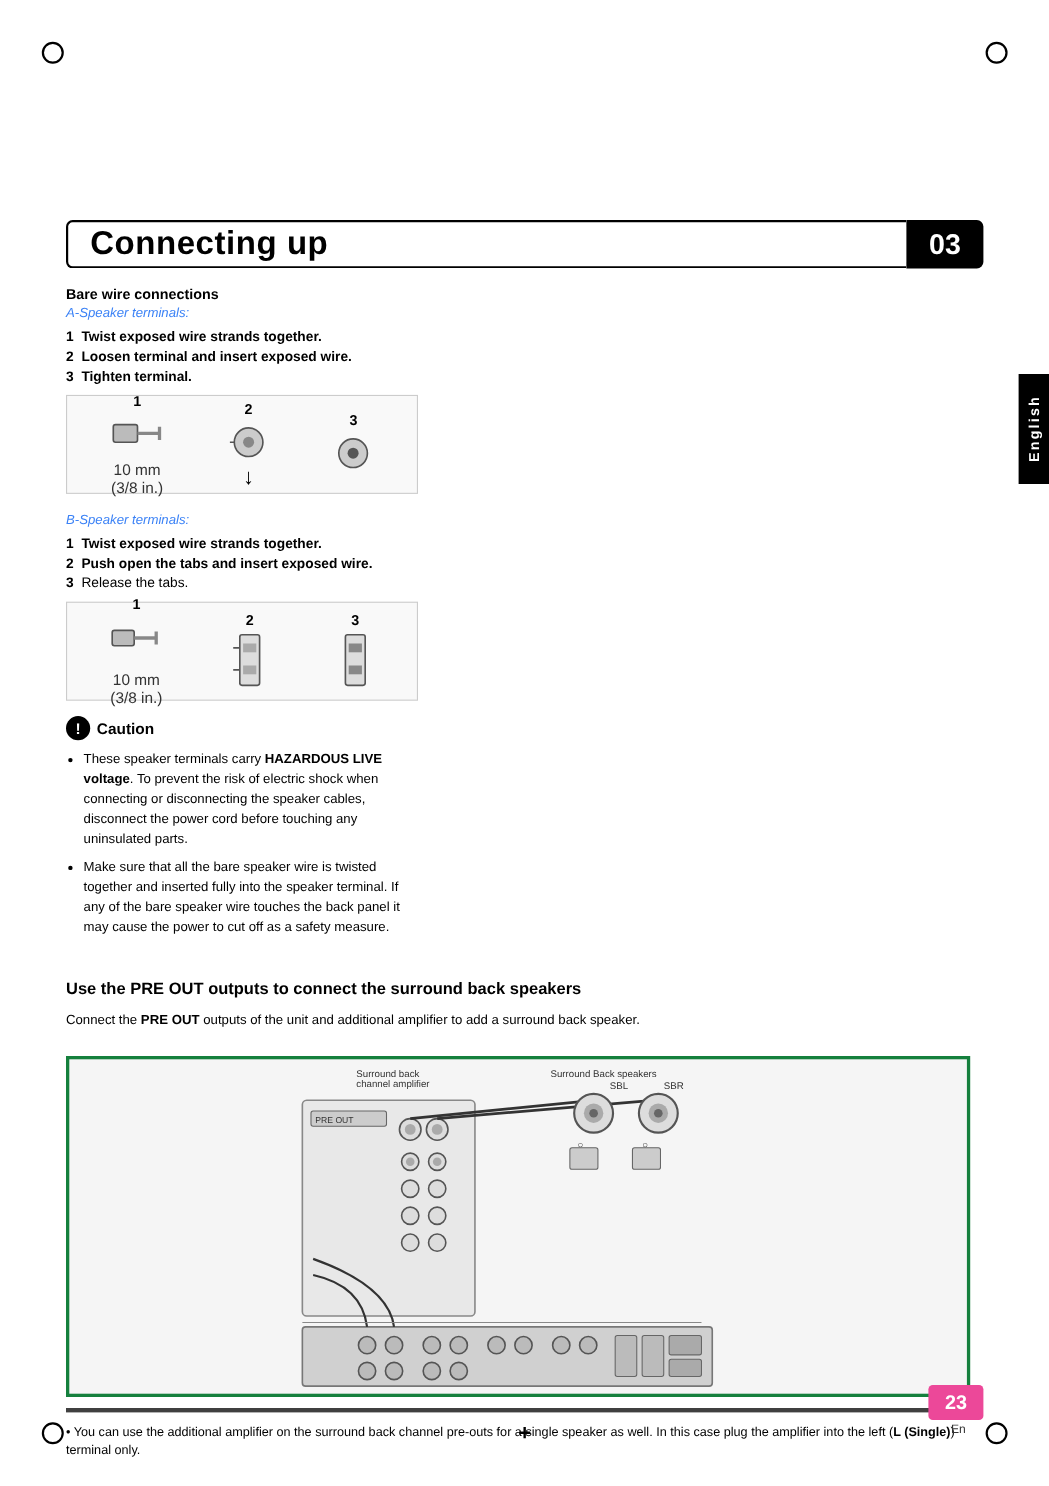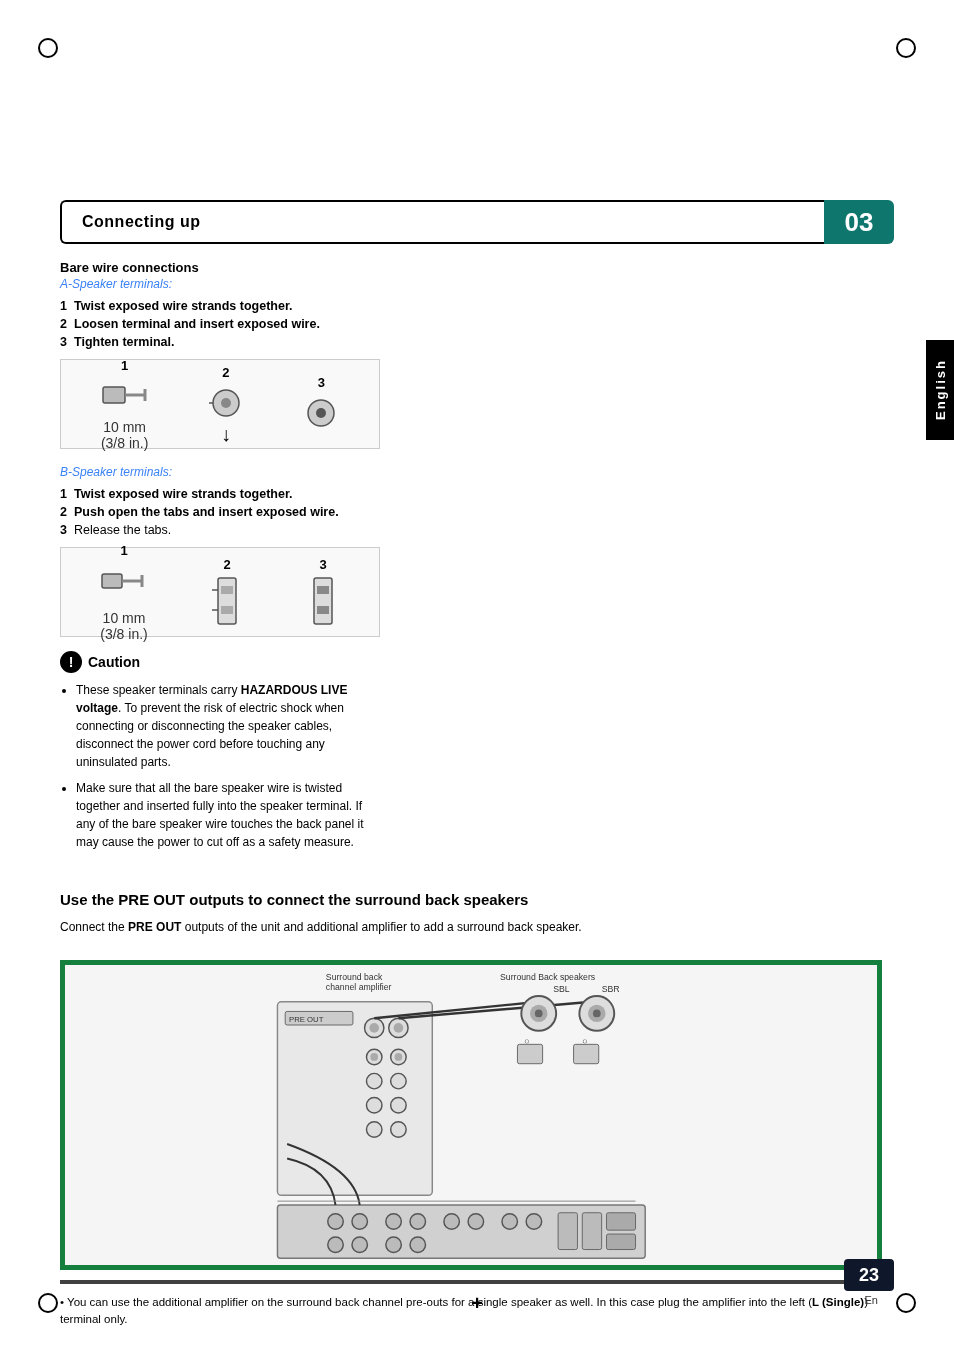--- a/index.html
+++ b/index.html
@@ -41,28 +41,28 @@
       border: 2px solid #000;
       border-right: none;
       border-radius: 6px 0 0 6px;
       display: flex;
       align-items: center;
       padding-left: 20px;
       background: #fff;
     }
 
     .header-title {
-      font-size: 16px;
+      font-size: 30px;
       font-weight: bold;
       letter-spacing: 0.5px;
     }
 
     .header-number {
       width: 70px;
-      background: #0f766e;
+      background: #000000;
       color: #fff;
       font-size: 26px;
       font-weight: bold;
       display: flex;
       align-items: center;
       justify-content: center;
       border-radius: 0 6px 6px 0;
     }
 
     
@@ -223,21 +223,21 @@
     }
 
     .right-section-text {
       font-size: 12px;
       line-height: 1.5;
       margin-bottom: 24px;
     }
 
     
     .speaker-diagram {
-      border: 5px solid #15803d;
+      border: 3px solid #15803d;
       background: #f5f5f5;
       width: 100%;
       height: 310px;
       position: relative;
       overflow: hidden;
     }
 
     .speaker-diagram svg {
       width: 100%;
       height: 100%;
@@ -251,21 +251,21 @@
       padding-top: 10px;
     }
 
     
     .page-badge {
       position: absolute;
       bottom: 60px;
       right: 60px;
       width: 50px;
       height: 32px;
-      background: #0f172a;
+      background: #ec4899;
       color: #fff;
       font-size: 18px;
       font-weight: bold;
       display: flex;
       align-items: center;
       justify-content: center;
       border-radius: 4px;
     }
 
     .page-en {

